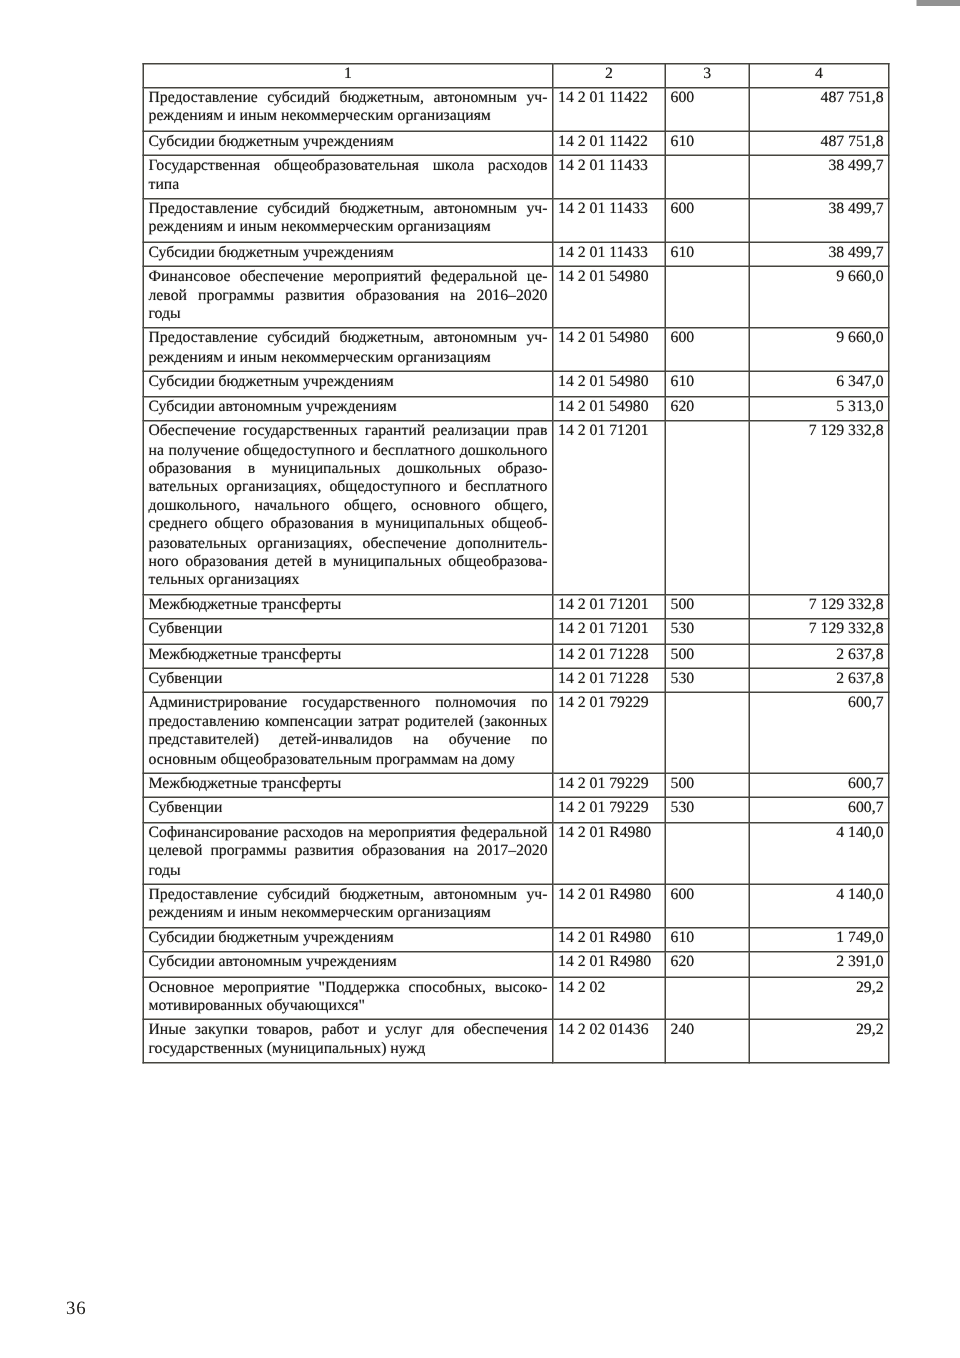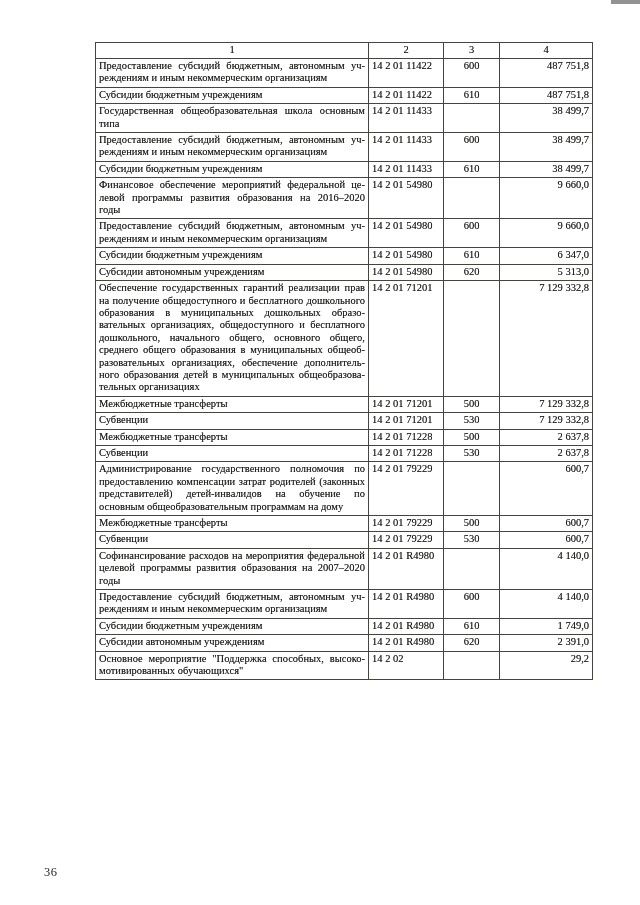--- a/index.html
+++ b/index.html
@@ -52,21 +52,21 @@
     text-align: justify;
     padding-left: 2px;
     padding-right: 2px;
   }
   td.c-code {
     text-align: left;
     white-space: nowrap;
     padding-left: 3px;
   }
   td.c-vr {
-    text-align: center;
+    text-align: left;
     white-space: nowrap;
   }
   td.c-amount {
     text-align: right;
     white-space: nowrap;
     padding-right: 3px;
   }
   .page-number {
     position: absolute;
     top: 865px;
@@ -107,21 +107,21 @@
       <td class="c-vr">600</td>
       <td class="c-amount">487 751,8</td>
     </tr>
         <tr>
       <td class="c-name">Субсидии бюджетным учреждениям</td>
       <td class="c-code">14 2 01 11422</td>
       <td class="c-vr">610</td>
       <td class="c-amount">487 751,8</td>
     </tr>
         <tr>
-      <td class="c-name">Государственная общеобразовательная школа основным типа</td>
+      <td class="c-name">Государственная общеобразовательная школа расходов типа</td>
       <td class="c-code">14 2 01 11433</td>
       <td class="c-vr"></td>
       <td class="c-amount">38 499,7</td>
     </tr>
         <tr>
       <td class="c-name">Предоставление субсидий бюджетным, автономным уч­реждениям и иным некоммерческим организациям</td>
       <td class="c-code">14 2 01 11433</td>
       <td class="c-vr">600</td>
       <td class="c-amount">38 499,7</td>
     </tr>
@@ -197,21 +197,21 @@
       <td class="c-vr">500</td>
       <td class="c-amount">600,7</td>
     </tr>
         <tr>
       <td class="c-name">Субвенции</td>
       <td class="c-code">14 2 01 79229</td>
       <td class="c-vr">530</td>
       <td class="c-amount">600,7</td>
     </tr>
         <tr>
-      <td class="c-name">Софинансирование расходов на мероприятия федераль­ной целевой программы развития образования на 2007–2020 годы</td>
+      <td class="c-name">Софинансирование расходов на мероприятия федераль­ной целевой программы развития образования на 2017–2020 годы</td>
       <td class="c-code">14 2 01 R4980</td>
       <td class="c-vr"></td>
       <td class="c-amount">4 140,0</td>
     </tr>
         <tr>
       <td class="c-name">Предоставление субсидий бюджетным, автономным уч­реждениям и иным некоммерческим организациям</td>
       <td class="c-code">14 2 01 R4980</td>
       <td class="c-vr">600</td>
       <td class="c-amount">4 140,0</td>
     </tr>
@@ -226,18 +226,24 @@
       <td class="c-code">14 2 01 R4980</td>
       <td class="c-vr">620</td>
       <td class="c-amount">2 391,0</td>
     </tr>
         <tr>
       <td class="c-name">Основное мероприятие "Поддержка способных, высоко­мотивированных обучающихся"</td>
       <td class="c-code">14 2 02</td>
       <td class="c-vr"></td>
       <td class="c-amount">29,2</td>
     </tr>
+        <tr>
+      <td class="c-name">Иные закупки товаров, работ и услуг для обеспечения государственных (муниципальных) нужд</td>
+      <td class="c-code">14 2 02 01436</td>
+      <td class="c-vr">240</td>
+      <td class="c-amount">29,2</td>
+    </tr>
       </tbody>
   </table>
 
   <div class="page-number">36</div>
 
 </div>
 
 </body></html>

